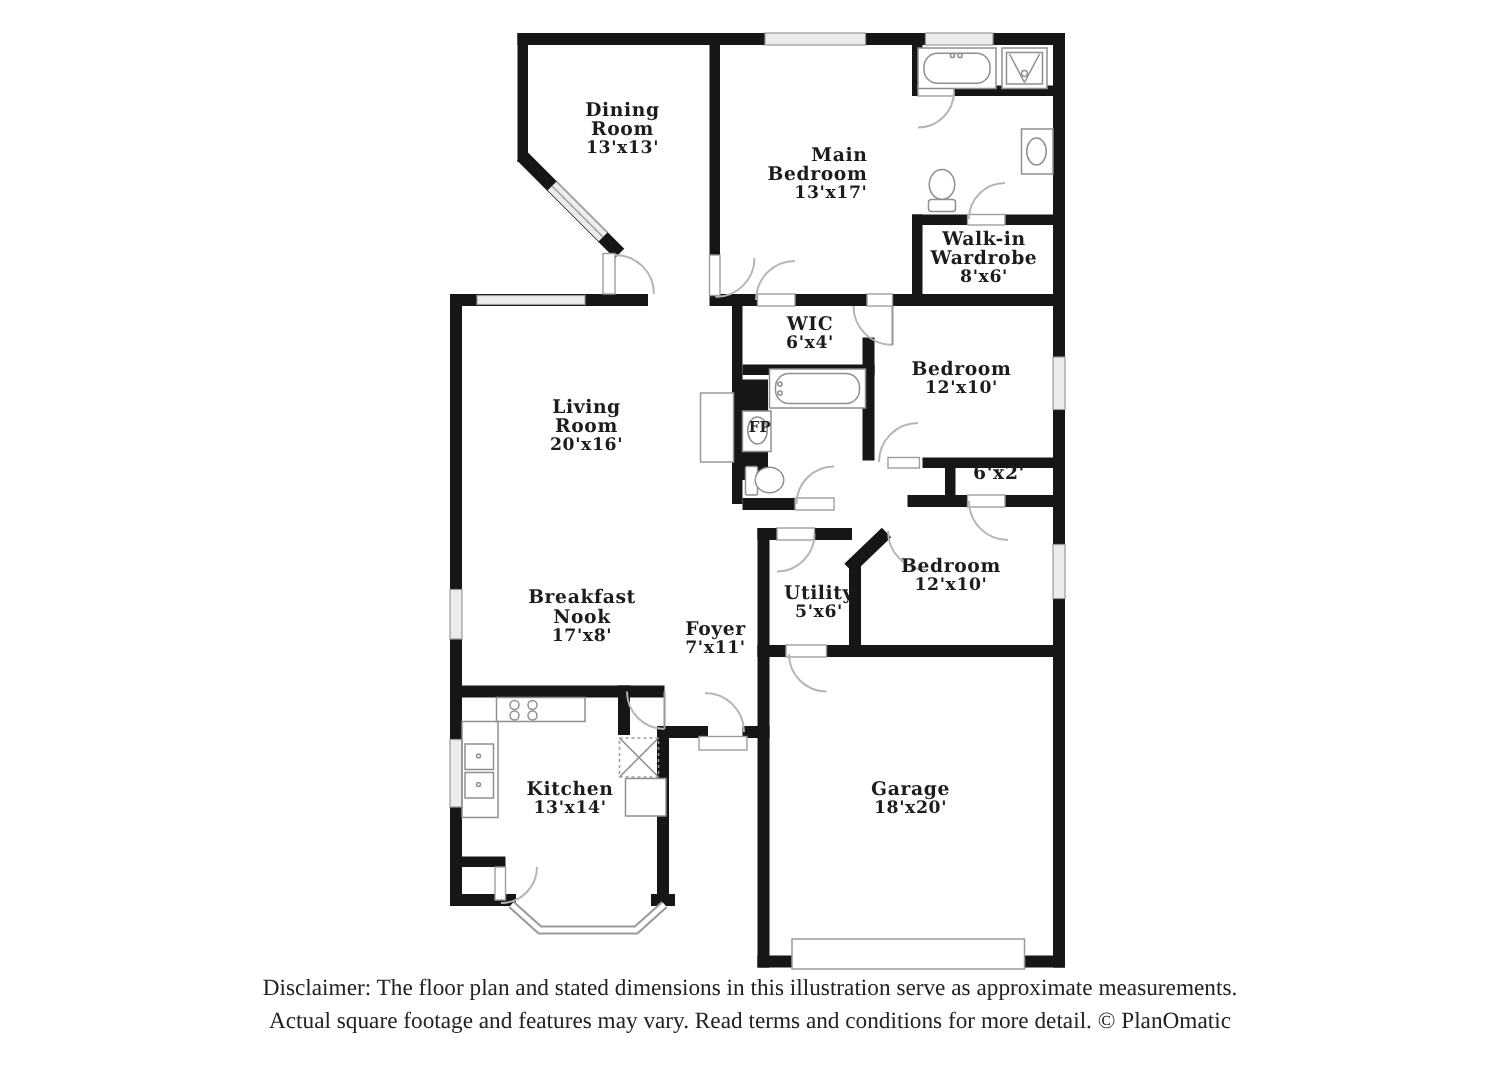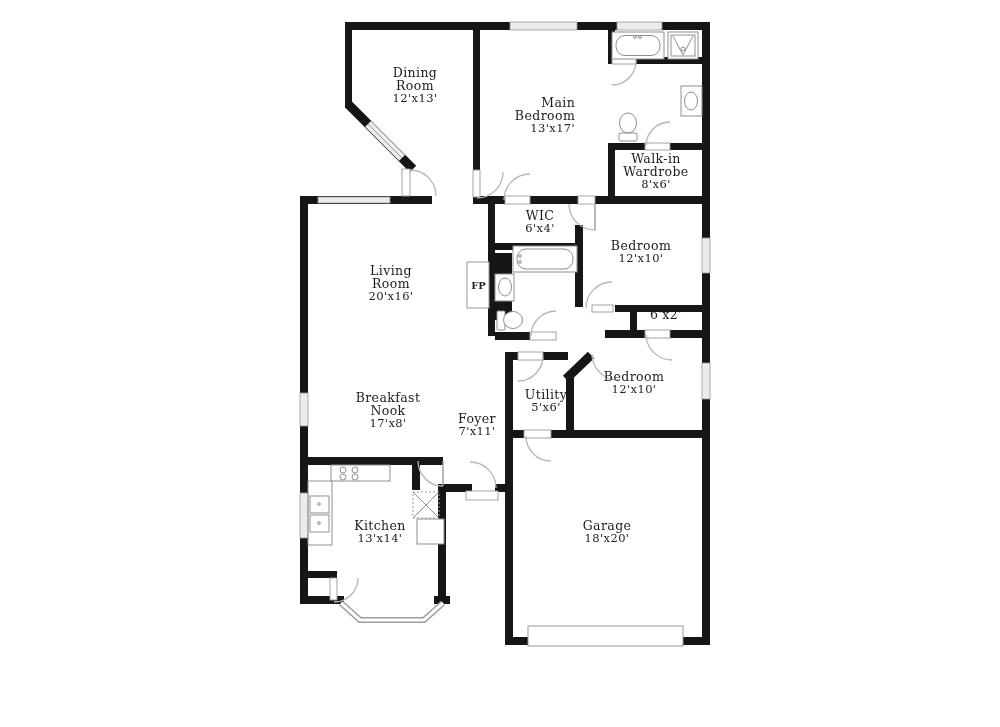--- a/index.html
+++ b/index.html
@@ -1,25 +1,25 @@
 <!DOCTYPE html>
 <html><head>
 <meta charset="utf-8">
 <style>
   html,body{margin:0;padding:0;background:#fff;}
   #stage{position:relative;width:1000px;height:727px;background:#fff;overflow:hidden;
          font-family:"DejaVu Serif", serif;}
   #plan-svg{position:absolute;left:0;top:0;}
   .room-label{position:absolute;transform:translateX(-50%);text-align:center;
-              color:#1c1c1c;font-weight:normal;font-size:12.5px;line-height:13px;
+              color:#1c1c1c;font-weight:bold;font-size:12.5px;line-height:13px;
               letter-spacing:.4px;white-space:nowrap;}
   .room-label .dim{font-size:11.5px;}
   .fp-label{position:absolute;left:468px;top:263px;width:21px;height:44px;
             display:flex;align-items:center;justify-content:center;
-            font-size:10px;font-weight:bold;color:#222;}
+            font-size:10px;font-weight:bold;color:#222;padding-left:28px;}
   .disclaimer{position:absolute;left:0;width:1000px;text-align:center;
               font-family:"Liberation Serif", serif;font-size:15.5px;color:#222;}
   #disc1{top:650px;} #disc2{top:672px;}
   .wall{fill:#161616;}
   .win{fill:#ececec;stroke:#9a9a9a;stroke-width:.8;}
   .sill{fill:#fff;stroke:#9a9a9a;stroke-width:.9;}
   .arc{fill:none;stroke:#b5b5b5;stroke-width:1.3;}
   .leaf{stroke:#9a9a9a;stroke-width:1.4;}
   .fix{fill:#fff;stroke:#8f8f8f;stroke-width:1;}
   .fixl{fill:none;stroke:#8f8f8f;stroke-width:1;}
@@ -191,21 +191,21 @@
     </g>
     <rect class="fix" x="417" y="519" width="27" height="25"></rect>
 
     <rect x="467" y="262" width="22" height="46" fill="#fff" stroke="#9a9a9a" stroke-width="1"></rect>
   </g>
 </svg>
 
 <div class="room-label" style="left:415px;top:66px;">
   <div>Dining</div>
   <div>Room</div>
-  <div class="dim">12'x13'</div>
+  <div class="dim">13'x13'</div>
 </div>
 <div class="room-label" style="left:545px;top:96px;text-align:right;">
   <div>Main</div>
   <div>Bedroom</div>
   <div class="dim">13'x17'</div>
 </div>
 <div class="room-label" style="left:656px;top:152px;">
   <div>Walk-in</div>
   <div>Wardrobe</div>
   <div class="dim">8'x6'</div>
@@ -247,14 +247,16 @@
   <div>Kitchen</div>
   <div class="dim">13'x14'</div>
 </div>
 <div class="room-label" style="left:607px;top:519px;">
   <div>Garage</div>
   <div class="dim">18'x20'</div>
 </div>
 
 <div class="fp-label">FP</div>
 
+<div id="disc1" class="disclaimer">Disclaimer: The floor plan and stated dimensions in this illustration serve as approximate measurements.</div>
+<div id="disc2" class="disclaimer">Actual square footage and features may vary. Read terms and conditions for more detail. © PlanOmatic</div>
 
 </div>
 
 </body></html>

